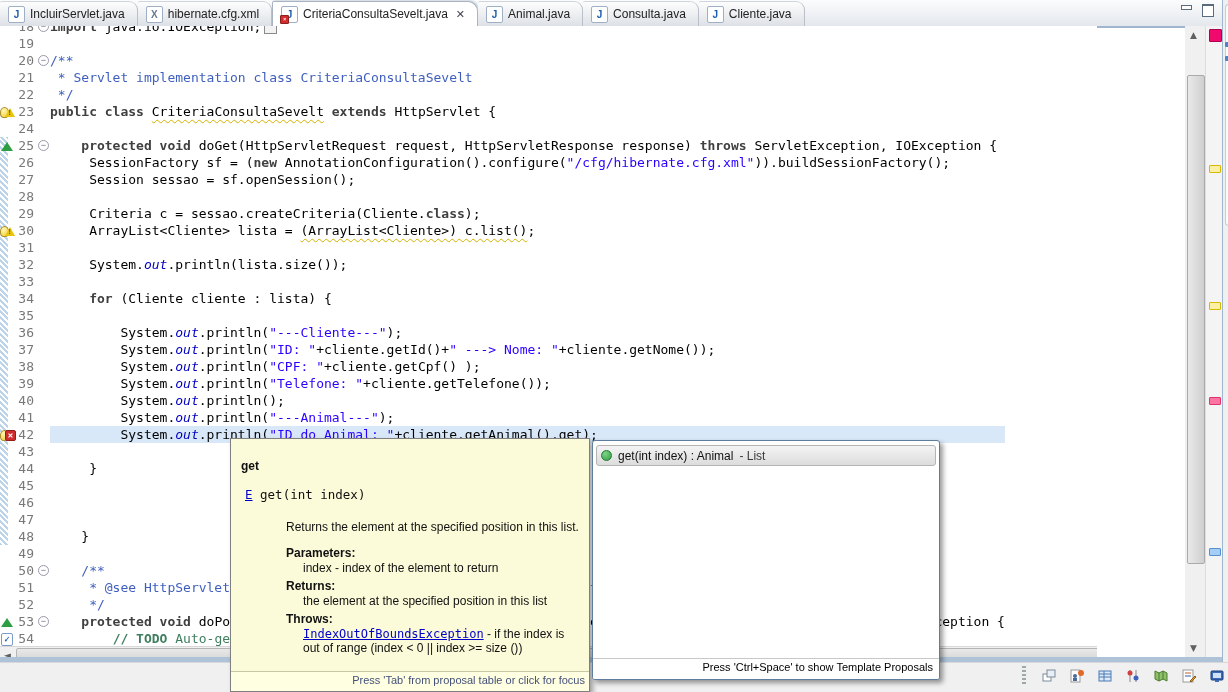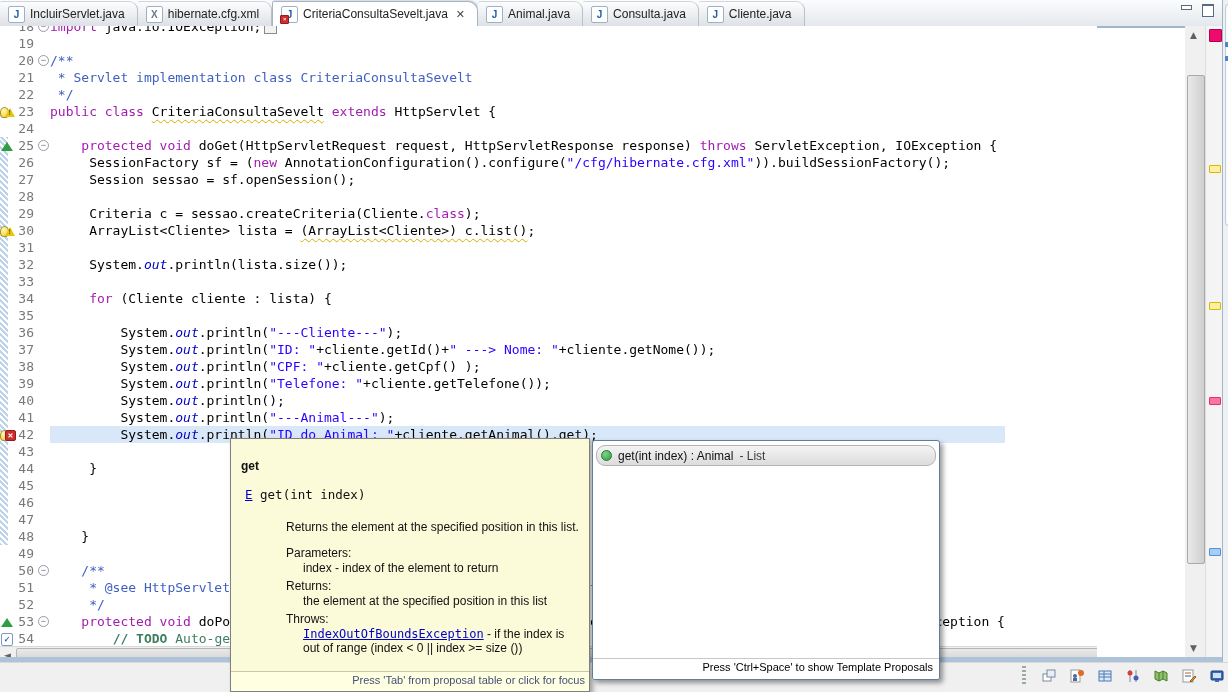--- a/index.html
+++ b/index.html
@@ -29,21 +29,21 @@
   .lines{position:absolute;left:0;top:-8px;}
   .line{position:relative;display:flex;height:17px;line-height:17px;font-family:"DejaVu Sans Mono","Liberation Mono",monospace;font-size:13px;}
   .rng{width:8px;height:17px;flex:none;}
   .line.inrange .rng{background:repeating-linear-gradient(45deg,#bcd4ea 0 2px,#ffffff 2px 4px);}
   .num{width:26px;flex:none;text-align:right;color:#787878;padding-right:2px;}
   .fold{width:14px;flex:none;position:relative;}
   .fold.minus::after{content:"−";position:absolute;left:2px;top:3px;width:9px;height:9px;border:1px solid #99a;border-radius:50%;
     background:#fff;color:#667;font:9px/9px "Liberation Sans",sans-serif;text-align:center;}
   .code{flex:1;white-space:pre;color:#000;}
   .line.hl .code{background:#d9e8f9;}
-  .tk-k{color:#a21caf;font-weight:normal;}
+  .tk-k{color:#404040;font-weight:bold;}
   .tk-s{color:#2a00ff;}
   .tk-jd{color:#3f5fbf;}
   .tk-cm{color:#3f7f5f;}
   .tk-todo{color:#3f7f5f;font-weight:bold;}
   .tk-st{color:#0000c0;font-style:italic;}
   .tk-wu{text-decoration:underline wavy #d6b000 1px;text-underline-offset:3px;}
   .tk-eu{text-decoration:underline wavy #e02020 1px;text-underline-offset:3px;}
   .tk-box{display:inline-block;width:11px;height:10px;border:1px solid #8a8a8a;background:#f2f2f2;margin-left:3px;vertical-align:middle;}
   .mk{position:absolute;}
   .mk-bulb{left:0;top:4px;width:7px;height:9px;background:radial-gradient(circle at 35% 30%,#fff6b0,#f2cf3a);border:1px solid #a8902c;border-radius:50% 50% 40% 40%;}
@@ -79,32 +79,32 @@
   .tray-ico{width:18px;height:18px;display:flex;align-items:center;justify-content:center;}
 
   
   .jdoc{position:absolute;left:230px;top:438px;width:358px;height:252px;background:#fbfad9;border:1px solid #808080;
     box-shadow:3px 3px 5px rgba(0,0,0,.35);font-size:12px;color:#111;display:flex;flex-direction:column;}
   .jdoc-body{flex:1;padding:8px 8px 0 10px;overflow:hidden;}
   .jdoc-title{font-weight:bold;margin:12px 0 14px 0;}
   .jdoc-sig{font-family:"DejaVu Sans Mono","Liberation Mono",monospace;font-size:12.5px;margin:0 0 18px 4px;}
   .jdoc-sig .lnk{color:#0000cc;text-decoration:underline;}
   .jdoc-summary{margin:0 0 12px 45px;}
-  .jdoc-sec{margin-left:45px;font-weight:normal;margin-top:4px;}
+  .jdoc-sec{margin-left:45px;font-weight:bold;margin-top:4px;}
   .jdoc-entry{margin-left:62px;margin-top:1px;width:276px;}
   .jdoc-entry .mono{font-family:Liberation Sans, sans-serif;font-size:12px;}
   .jdoc-entry .lnk{color:#0000cc;text-decoration:underline;font-family:"DejaVu Sans Mono","Liberation Mono",monospace;font-size:12px;}
   .jdoc-foot{height:17px;background:#ffffe1;border-top:1px solid #c8c8a8;font-size:11px;color:#44507a;
     text-align:right;padding:2px 4px 0 0;}
 
   
   .comp{position:absolute;left:592px;top:440px;width:346px;height:238px;background:#fff;border:1px solid #5f7d9c;border-radius:3px;
     box-shadow:3px 3px 5px rgba(0,0,0,.4);display:flex;flex-direction:column;overflow:hidden;}
   .comp-list{flex:1;padding:4px 3px;}
-  .citem{display:flex;align-items:center;gap:6px;height:19px;padding:0 4px;font-size:12px;color:#111;border:1px solid transparent;border-radius:9px;}
+  .citem{display:flex;align-items:center;gap:6px;height:19px;padding:0 4px;font-size:12px;color:#111;border:1px solid transparent;border-radius:3px;}
   .citem.selected{background:linear-gradient(#f4f4f4,#dcdcdc);border-color:#b4b4b4;}
   .citem .dot{width:9px;height:9px;border-radius:50%;background:radial-gradient(circle at 35% 30%,#7fd48a,#2f9e3e);border:1px solid #237a30;flex:none;}
   .citem .suffix{color:#8e8e8e;}
   .citem.selected .suffix{color:#3c3c3c;}
   .comp-foot{height:18px;border-top:1px solid #c8c8c8;font-size:11px;color:#000;text-align:right;padding:2px 6px 0 0;background:#fff;}
 </style>
 </head>
 <body>
 
 <div class="app">

